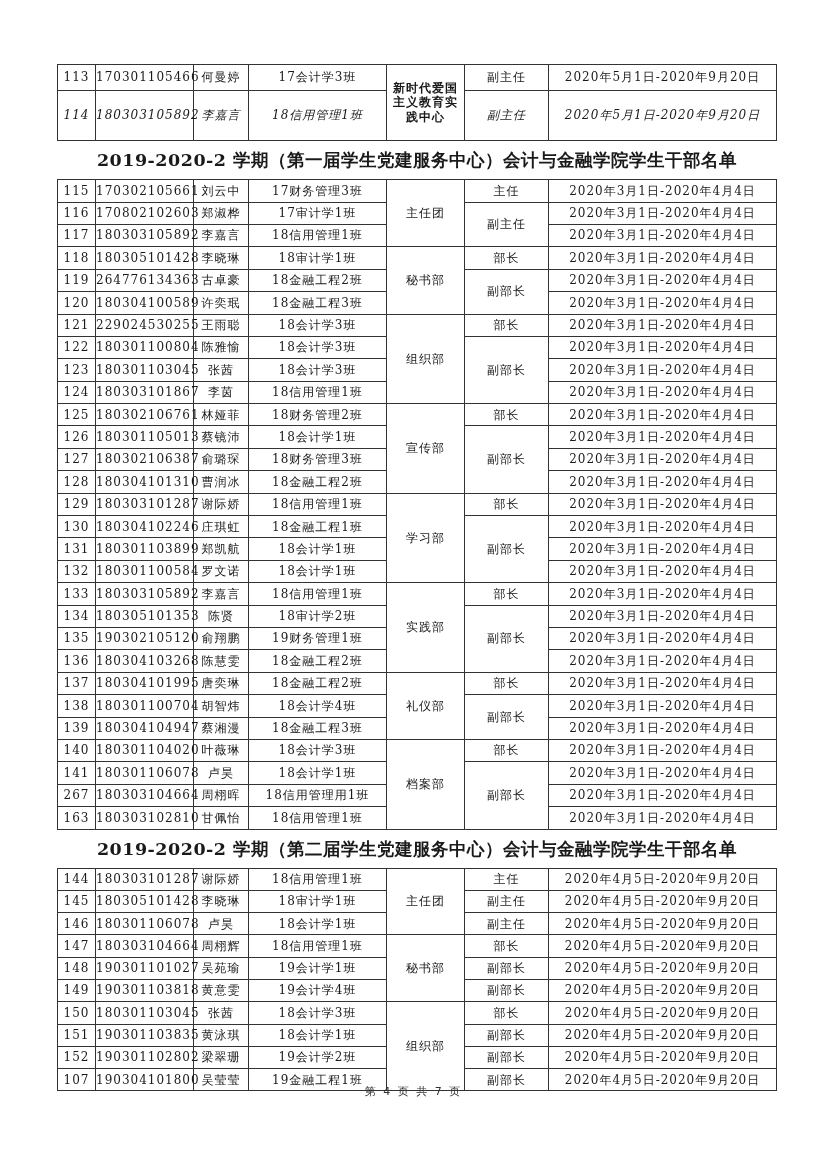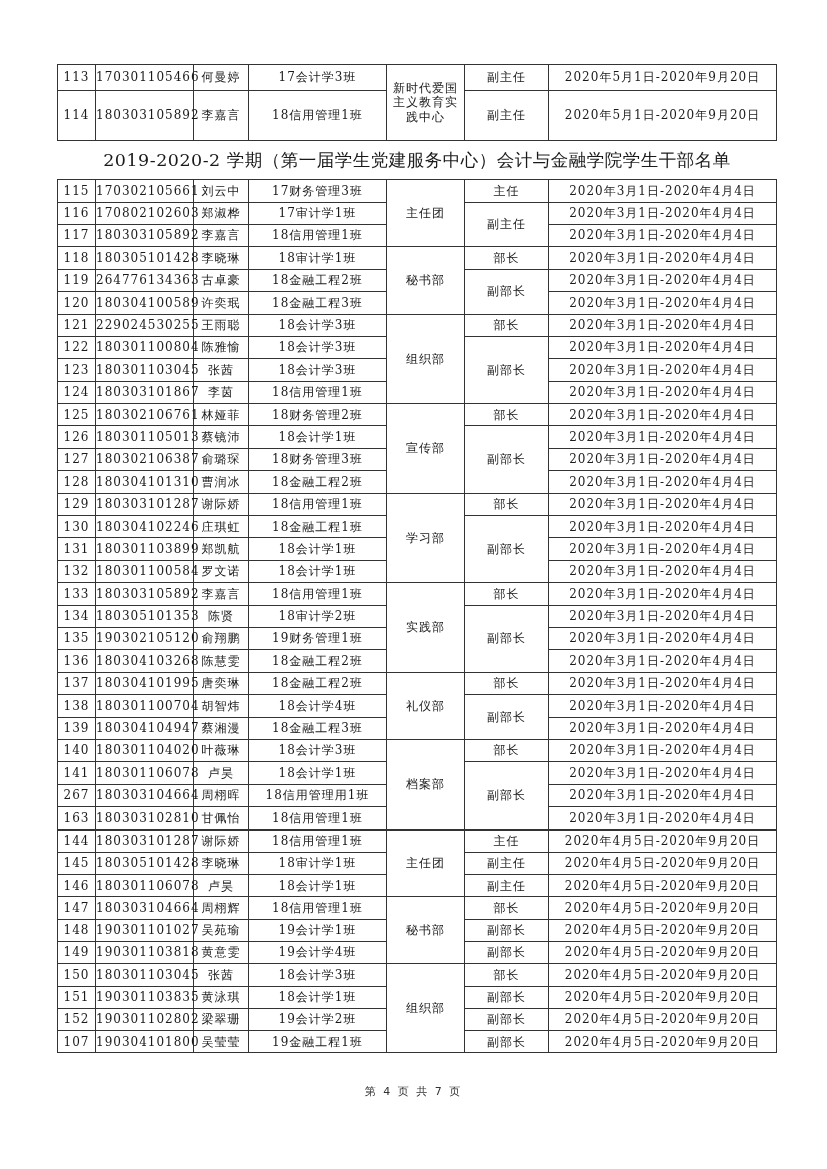--- a/index.html
+++ b/index.html
@@ -4,25 +4,25 @@
 <style>
   html, body { margin:0; padding:0; background:#ffffff; }
   body { width:827px; height:1169px; position:relative; overflow:hidden;
          font-family:"DejaVu Serif","Liberation Serif",serif; color:#1a1a1a; }
   .page { position:absolute; left:57px; top:64px; width:719px; }
   table { border-collapse:collapse; width:719px; table-layout:fixed; }
   td { border:1px solid #333; text-align:center; vertical-align:middle;
        font-size:12px; padding:0; line-height:1.2; letter-spacing:1px; white-space:nowrap; }
   td.wrap { white-space:normal; }
   .t1 td { height:22px; }
-  .t1 tr.tall td { height:43px; }
+  .t1 tr.tall td { height:43px;font-style:italic; }
   .t2 td { height:21.4px; }
   .t3 td { height:21.3px; }
   .sec-title { height:38px; display:flex; align-items:center; justify-content:center;
-       font-family:"DejaVu Serif","Liberation Serif",serif; font-weight:normal; font-size:17.5px;
+       font-family:"DejaVu Serif","Liberation Serif",serif; font-weight:bold; font-size:17.5px;
        letter-spacing:0.5px; border-left:1px solid #fff; }
   .footer { position:absolute; left:0; width:827px; top:1084px; text-align:center;
        font-family:"DejaVu Sans","Liberation Sans",sans-serif; font-size:11px; color:#333; letter-spacing:2px; }
   col.c0{width:38px} col.c1{width:98px} col.c2{width:55px} col.c3{width:138px}
   col.c4{width:78px} col.c5{width:84px} col.c6{width:228px}
 </style>
 </head>
 <body>
 
 <div class="page">
@@ -36,21 +36,21 @@
         <col class="c4">
         <col class="c5">
         <col class="c6">
       </colgroup>
     <tbody>
         <tr>
       <td>113</td>
       <td>170301105466</td>
       <td>何曼婷</td>
       <td>17会计学3班</td>
-      <td rowspan="2" class="wrap" style="padding:16px 6px;">新时代爱国主义教育实践中心</td>
+      <td rowspan="2" class="wrap" style="padding:16px 6px;font-weight:bold;">新时代爱国主义教育实践中心</td>
       <td>副主任</td>
       <td>2020年5月1日-2020年9月20日</td>
     </tr>
     <tr class="tall">
       <td>114</td>
       <td>180303105892</td>
       <td>李嘉言</td>
       <td>18信用管理1班</td>
       <td>副主任</td>
       <td>2020年5月1日-2020年9月20日</td>
@@ -294,20 +294,21 @@
         <tr>
           <td>163</td>
           <td>180303102810</td>
           <td>甘佩怡</td>
           <td>18信用管理1班</td>
           <td>2020年3月1日-2020年4月4日</td>
         </tr>
       </tbody>
   </table>
 
+  <div class="sec-title">2019-2020-2 学期（第二届学生党建服务中心）会计与金融学院学生干部名单</div>
 
   <table class="t3" id="t-sec2">
     <colgroup>
         <col class="c0">
         <col class="c1">
         <col class="c2">
         <col class="c3">
         <col class="c4">
         <col class="c5">
         <col class="c6">

